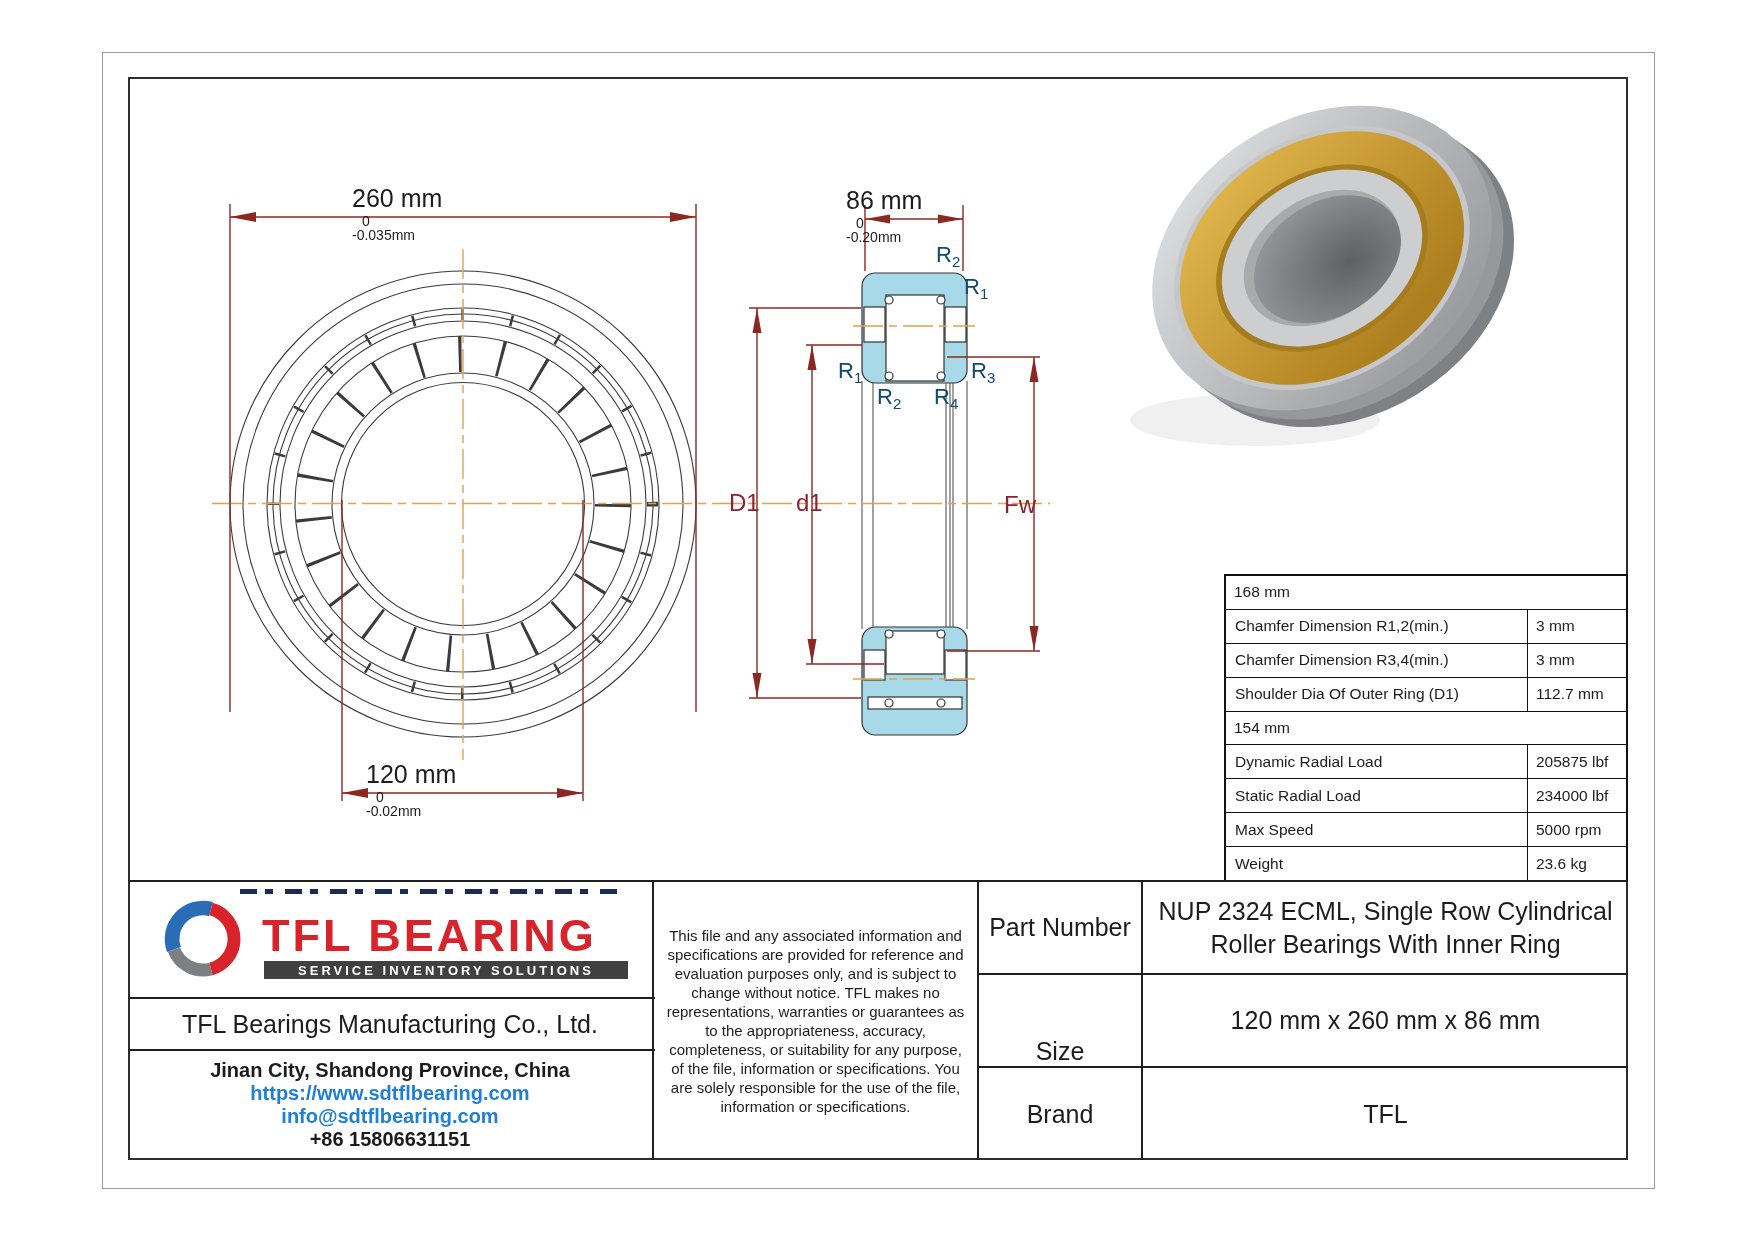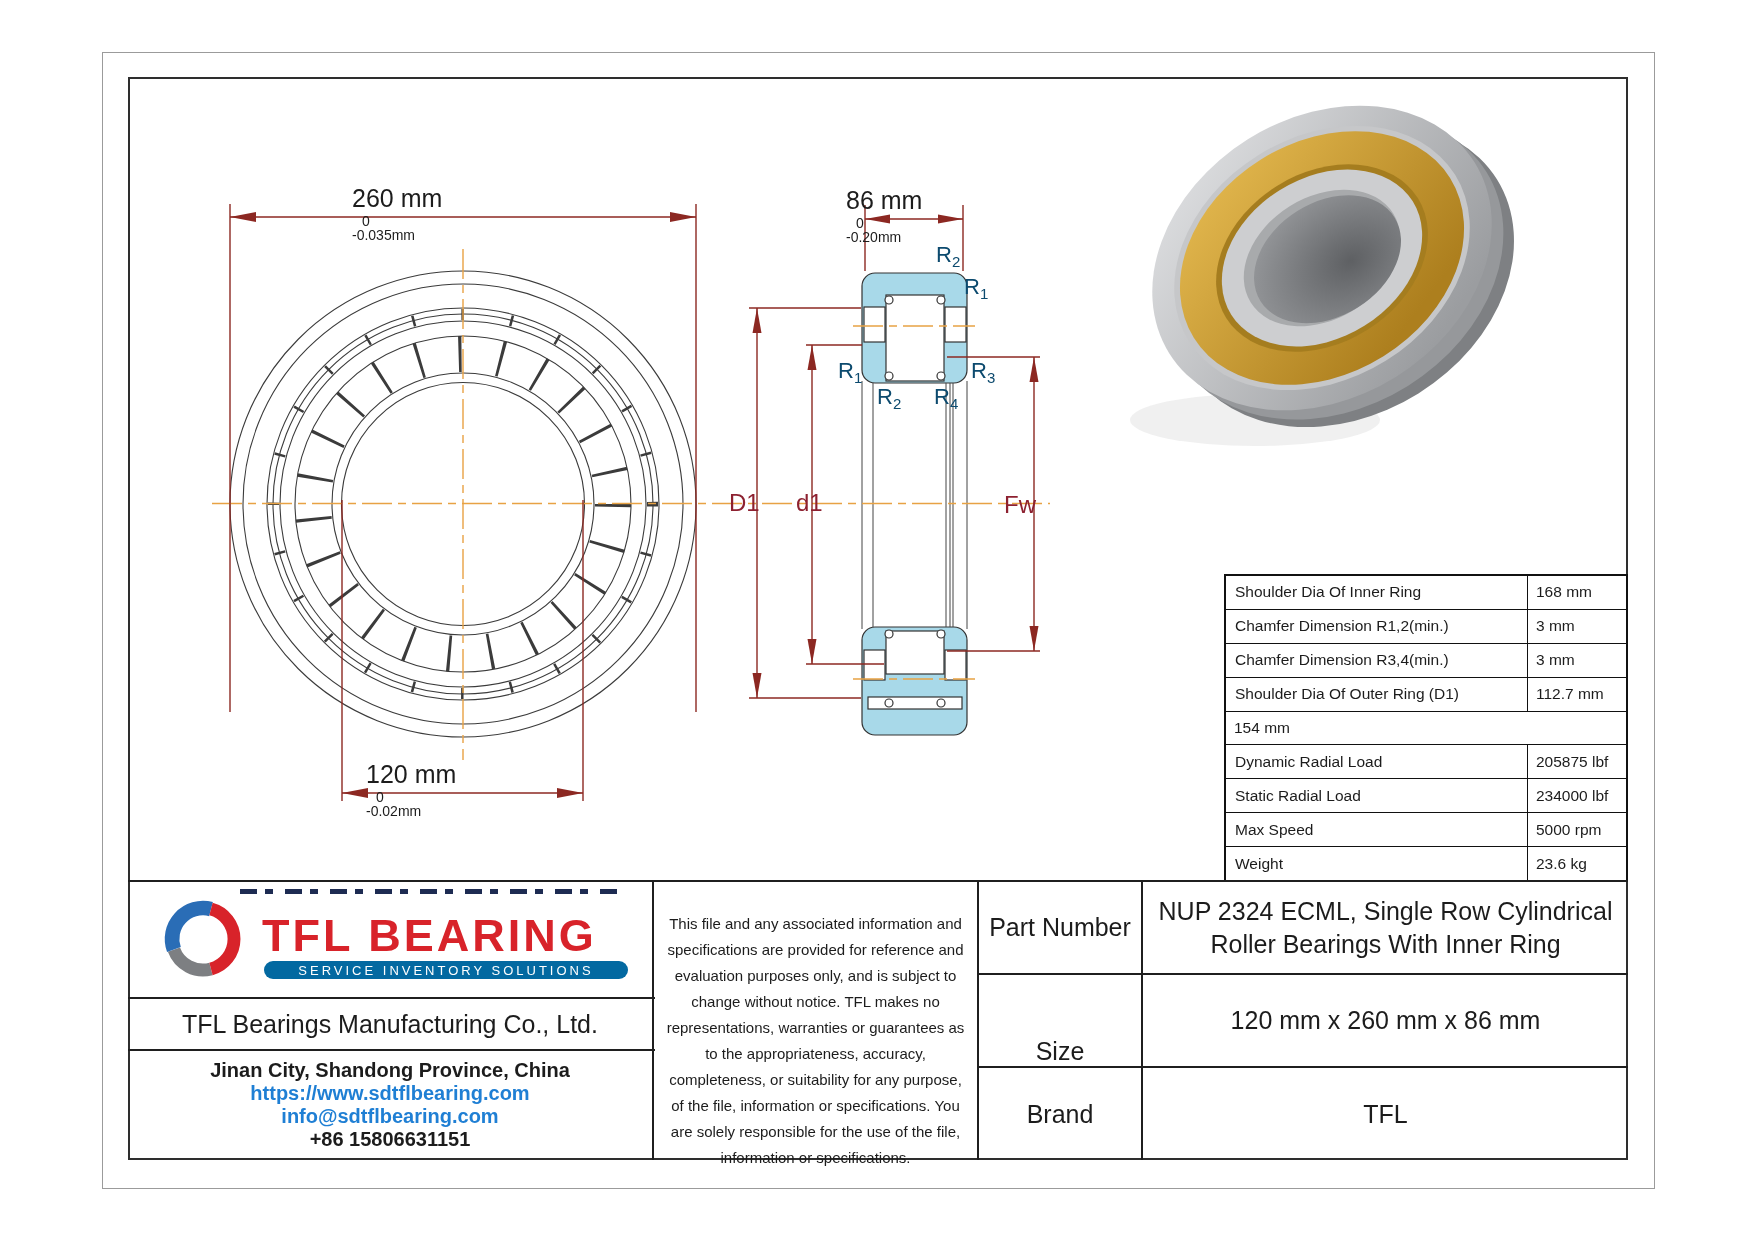--- a/index.html
+++ b/index.html
@@ -25,29 +25,29 @@
   .spec-row{flex:1;display:flex;border-top:1.5px solid #111;}
   .spec-row:first-child{border-top:none;}
   .spec-label{width:302px;border-right:1.5px solid #111;display:flex;align-items:center;
               padding-left:9px;font-size:15.5px;box-sizing:border-box;white-space:nowrap;}
   .spec-value{flex:1;display:flex;align-items:center;padding-left:8px;font-size:15.5px;}
   
   .bl{background:#1f1f1f;z-index:5;}
   .cell{z-index:4;box-sizing:border-box;}
   .logo-dashes{background:repeating-linear-gradient(90deg,#1d2b52 0 17px,rgba(0,0,0,0) 17px 25px,#1d2b52 25px 33px,rgba(0,0,0,0) 33px 45px);}
   .logo-title{font-size:45px;font-weight:800;letter-spacing:3px;color:#d8232a;white-space:nowrap;}
-  .logo-bar{background:#0369a1;color:#fff;font-size:13px;font-weight:400;letter-spacing:3px;
-            display:flex;align-items:center;justify-content:center;white-space:nowrap;border-radius:9px;}
+  .logo-bar{background:#404040;color:#fff;font-size:13px;font-weight:700;letter-spacing:3px;
+            display:flex;align-items:center;justify-content:center;white-space:nowrap;}
   .company{display:flex;align-items:center;justify-content:center;font-size:25px;font-weight:500;}
   .address{display:flex;flex-direction:column;align-items:center;justify-content:center;line-height:23px;font-size:20px;}
   .address .ln1{font-weight:600;}
   .address .link{color:#1f7fd4;font-weight:600;cursor:pointer;}
   .address .phone{font-weight:700;}
   .disclaimer{display:flex;align-items:center;justify-content:center;text-align:center;
-              font-size:15px;line-height:26px;padding:0 13px;margin-top:20px;}
+              font-size:15px;line-height:19px;padding:0 13px;}
   .fieldlabel{display:flex;align-items:center;justify-content:center;font-size:25px;}
   .fieldvalue{display:flex;align-items:center;justify-content:center;font-size:25px;text-align:center;line-height:1.32;padding:0 10px;}
 </style>
 </head>
 <body>
 
 <div class="sheet">
 
   <div class="abs frame-outer"></div>
   <div class="abs frame-inner"></div>
@@ -208,21 +208,20 @@
   <div class="abs txt rlabel" style="left:971px;top:358px;">
     <span>R</span><sub>3</sub>
   </div>
 
   <div class="abs txt dialabel" style="left:729px;top:489px;">D1</div>
   <div class="abs txt dialabel" style="left:796px;top:489px;">d1</div>
   <div class="abs txt dialabel" style="left:1004px;top:491px;">Fw</div>
 
   <div class="abs spec-table">
     <div class="spec-row">
-      <div class="spec-label">Shoulder Dia Of Inner Ring</div>
       <div class="spec-value">168 mm</div>
     </div>
     <div class="spec-row">
       <div class="spec-label">Chamfer Dimension R1,2(min.)</div>
       <div class="spec-value">3 mm</div>
     </div>
     <div class="spec-row">
       <div class="spec-label">Chamfer Dimension R3,4(min.)</div>
       <div class="spec-value">3 mm</div>
     </div>

